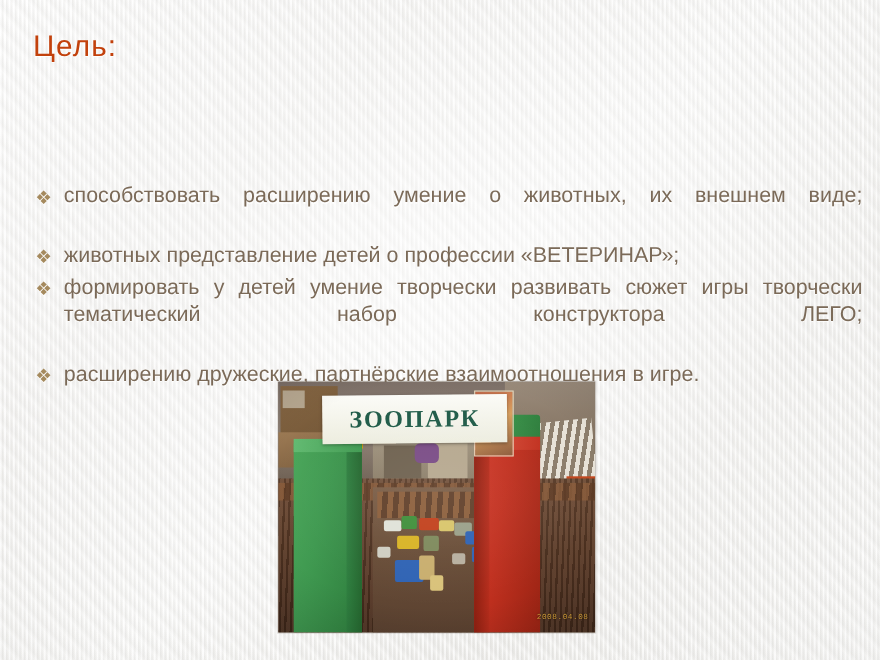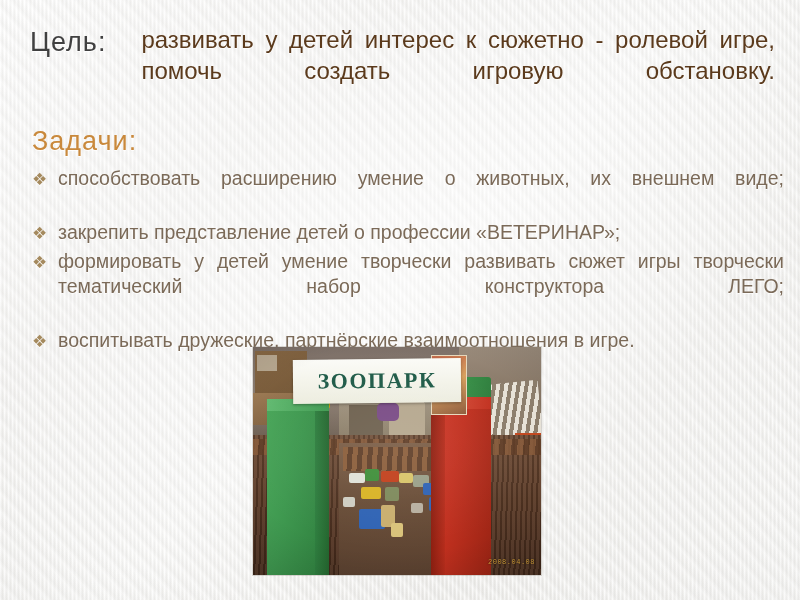--- a/index.html
+++ b/index.html
@@ -73,21 +73,21 @@
     position: absolute;
     left: 30px;
     top: 24px;
     width: 745px;
     display: flex;
     align-items: flex-start;
   }
   .goal-label {
     flex: 0 0 auto;
     font-size: 27px;
-    color: #404040;
+    color: #c2410c;
     letter-spacing: 1px;
     line-height: 34px;
     padding-top: 1px;
     white-space: nowrap;
     text-shadow: 0 1px 0 rgba(255,255,255,0.85);
   }
   .goal-text {
     flex: 1 1 auto;
     margin-left: 35px;
     font-size: 24px;
@@ -355,45 +355,43 @@
 
   <div class="bg-base"></div>
   <div class="bg-ribs"></div>
   <div class="bg-diag"></div>
   <div class="bg-vig"></div>
 
   <div class="content">
 
     <div class="goal-block">
       <div class="goal-label">Цель:</div>
-      <div class="goal-text">развивать у детей интерес к сюжетно - ролевой игре, помочь создать игровую обстановку.</div>
     </div>
 
-    <div class="tasks-label">Задачи:</div>
 
     <div class="tasks-list">
 
       <div class="task-item justify">
         <span class="bullet">❖</span>
         <span class="task-text">способствовать расширению умение о животных, их внешнем виде;</span>
       </div>
 
       <div class="task-item">
         <span class="bullet">❖</span>
-        <span class="task-text">закрепить представление детей о профессии «ВЕТЕРИНАР»;</span>
+        <span class="task-text">животных представление детей о профессии «ВЕТЕРИНАР»;</span>
       </div>
 
       <div class="task-item justify">
         <span class="bullet">❖</span>
         <span class="task-text">формировать у детей умение творчески развивать сюжет игры творчески тематический набор конструктора ЛЕГО;</span>
       </div>
 
       <div class="task-item">
         <span class="bullet">❖</span>
-        <span class="task-text">воспитывать дружеские, партнёрские  взаимоотношения в игре.</span>
+        <span class="task-text">расширению дружеские, партнёрские  взаимоотношения в игре.</span>
       </div>
 
     </div>
 
     <div class="photo">
 
       <div class="ph-layer ph-wall"></div>
       <div class="ph-layer ph-box1"></div>
       <div class="ph-layer ph-box1b"></div>
       <div class="ph-layer ph-box2"></div>

